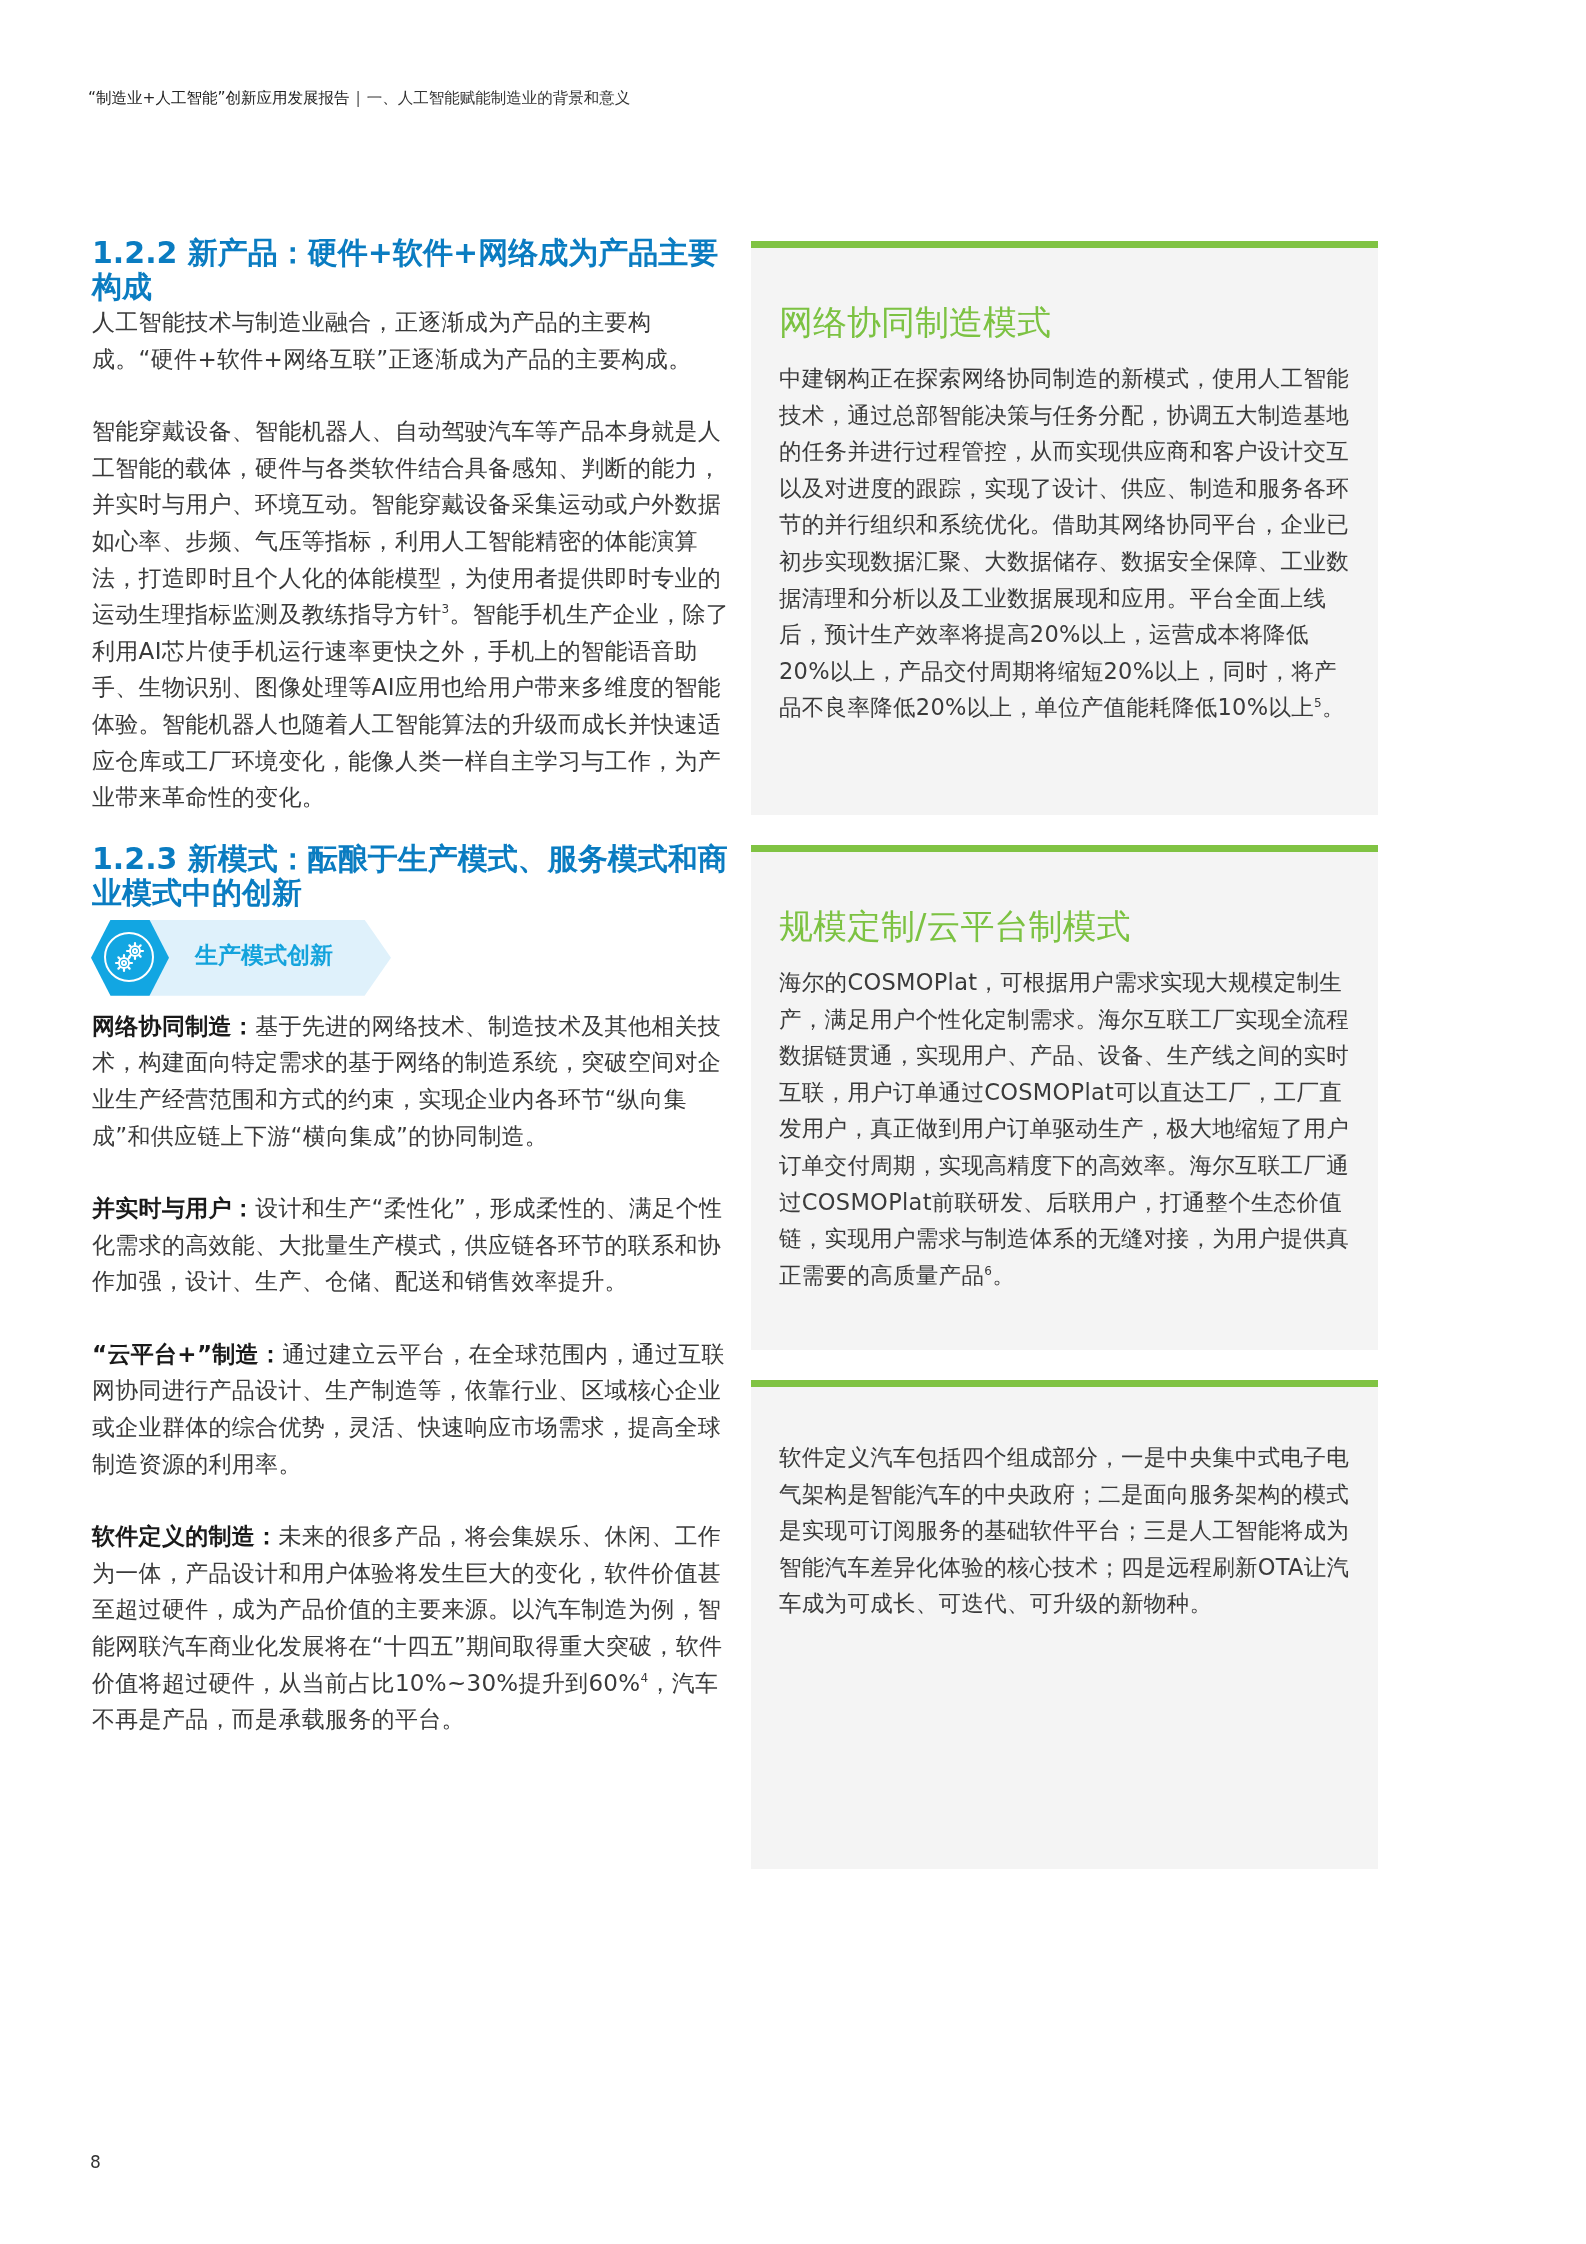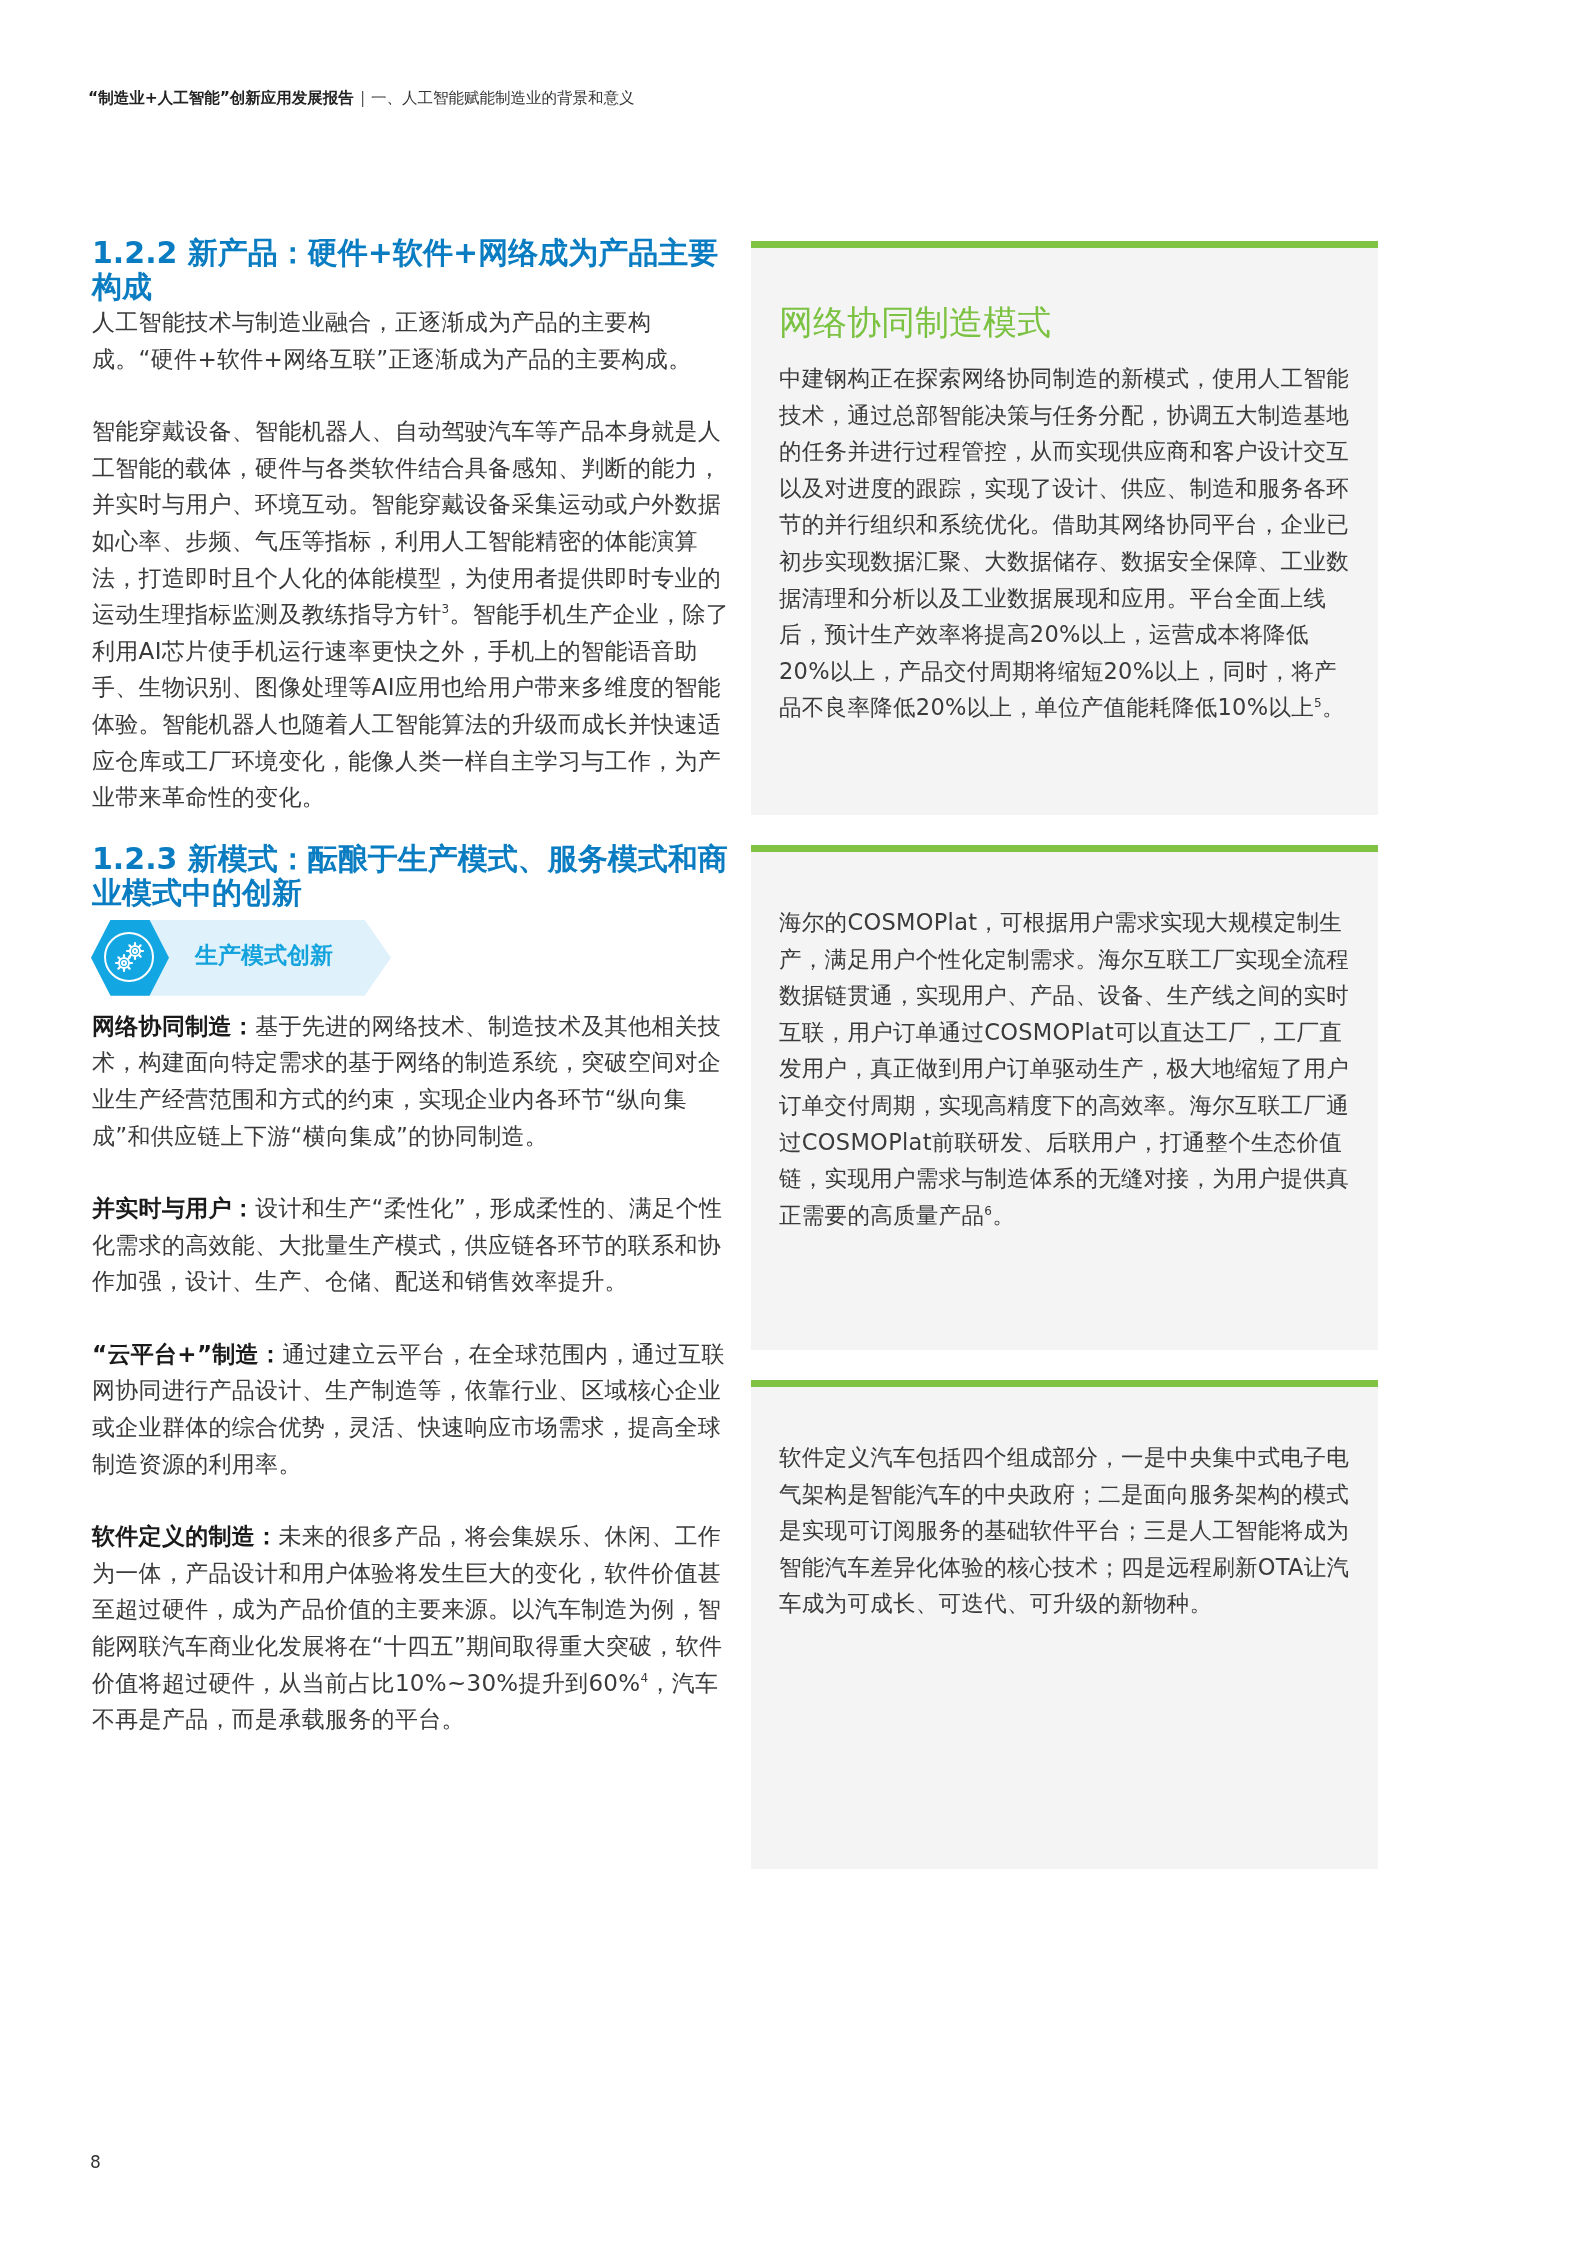--- a/index.html
+++ b/index.html
@@ -1,19 +1,19 @@
 <!DOCTYPE html>
 <html><head>
 <meta charset="utf-8">
 <style>
   html, body { margin: 0; padding: 0; background: #ffffff; }
   body { width: 1586px; height: 2244px; position: relative; overflow: hidden;
          font-family: "DejaVu Sans", "Liberation Sans", sans-serif; color: #3a3a3a; }
   .header { position: absolute; left: 88px; top: 88px; font-size: 15.5px; color: #333; white-space: nowrap; }
-  .header .bold { font-weight: bold; color: #222; }
+  .header .bold { font-weight: normal; color: #222; }
   .header .sep { margin: 0 6px; color: #555; }
   .left { position: absolute; left: 92px; top: 236px; width: 640px; }
   .h3 { font-size: 30px; font-weight: bold; color: #0a7cc1; line-height: 34px; margin: 0; }
   .p { font-size: 23px; line-height: 36.6px; margin: 0; letter-spacing: 0.3px; }
   .gap { height: 36px; }
   .p b { color: #1a1a1a; text-align: right; }
   sup { font-size: 12px; vertical-align: super; line-height: 0; }
   .badge { position: relative; width: 300px; height: 76px; margin: 10px 0 12px -1px; text-align: center; }
   .badge .band { position: absolute; left: 36px; top: 0; width: 264px; height: 76px; background: #dff1fb;
                  clip-path: polygon(0 0, 90% 0, 100% 50%, 90% 100%, 0 100%); }
@@ -84,20 +84,21 @@
   <div class="gap"></div>
   <p class="p"><b>软件定义的制造</b><b>：</b><span>未来的很多产品，将会集娱乐、休闲、工作为一体，产品设计和用户体验将发生巨大的变化，软件价值甚至超过硬件，成为产品价值的主要来源。以汽车制造为例，智能网联汽车商业化发展将在“十四五”期间取得重大突破，软件价值将超过硬件，从当前占比10%~30%提升到60%</span><sup>4</sup><span>，汽车不再是产品，而是承载服务的平台。</span></p>
 </div>
 
 <div class="box" style="top:241px;height:574px;">
   <h2 class="title">网络协同制造模式</h2>
   <p class="p"><span>中建钢构正在探索网络协同制造的新模式，使用人工智能技术，通过总部智能决策与任务分配，协调五大制造基地的任务并进行过程管控，从而实现供应商和客户设计交互以及对进度的跟踪，实现了设计、供应、制造和服务各环节的并行组织和系统优化。借助其网络协同平台，企业已初步实现数据汇聚、大数据储存、数据安全保障、工业数据清理和分析以及工业数据展现和应用。平台全面上线后，预计生产效率将提高20%以上，运营成本将降低20%以上，产品交付周期将缩短20%以上，同时，将产品不良率降低20%以上，单位产值能耗降低10%以上</span><sup>5</sup><span>。</span></p>
 </div>
 
 <div class="box" style="top:845px;height:505px;">
+  <h2 class="title">规模定制/云平台制模式</h2>
   <p class="p"><span>海尔的COSMOPlat，可根据用户需求实现大规模定制生产，满足用户个性化定制需求。海尔互联工厂实现全流程数据链贯通，实现用户、产品、设备、生产线之间的实时互联，用户订单通过COSMOPlat可以直达工厂，工厂直发用户，真正做到用户订单驱动生产，极大地缩短了用户订单交付周期，实现高精度下的高效率。海尔互联工厂通过COSMOPlat前联研发、后联用户，打通整个生态价值链，实现用户需求与制造体系的无缝对接，为用户提供真正需要的高质量产品</span><sup>6</sup><span>。</span></p>
 </div>
 
 <div class="box" style="top:1380px;height:489px;">
   <p class="p"><span>软件定义汽车包括四个组成部分，一是中央集中式电子电气架构是智能汽车的中央政府；二是面向服务架构的模式是实现可订阅服务的基础软件平台；三是人工智能将成为智能汽车差异化体验的核心技术；四是远程刷新OTA让汽车成为可成长、可迭代、可升级的新物种。</span></p>
 </div>
 
 <div class="pagenum">8</div>
 
 </body></html>

